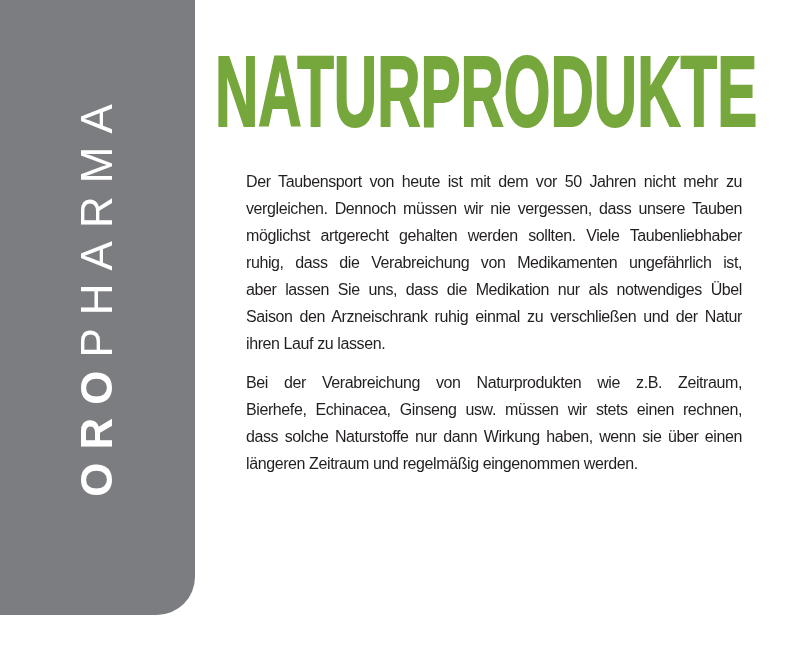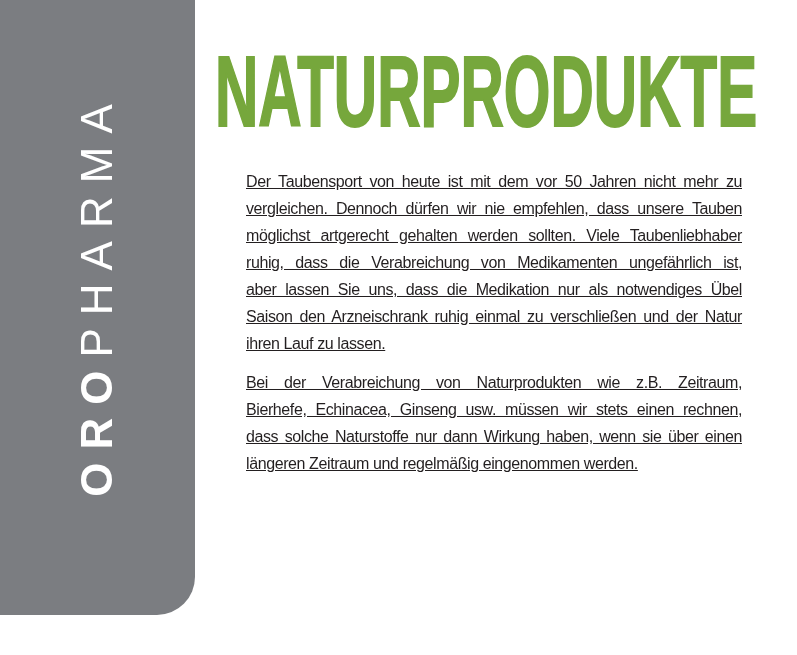--- a/index.html
+++ b/index.html
@@ -51,21 +51,21 @@
   .bodytext {
     position: absolute;
     left: 246px;
     top: 168px;
     width: 500px;
     color: #231f20;
     font-size: 16px;
     line-height: 27px;
     letter-spacing: -0.4px;
   }
-  .para { margin: 0 4px 12px 0; text-decoration: underline; }
+  .para { margin: 0 4px 12px 0; }
   .line {
     text-align: justify;
     text-align-last: justify;
   }
   .line.last-line {
     text-align: justify;
     text-align-last: left;
   }
 </style>
 </head>
@@ -78,21 +78,21 @@
       <span class="bold">ORO</span><span class="light">PHARMA</span>
     </div>
   </div>
 
   <h1 class="title">NATURPRODUKTE</h1>
 
   <div class="bodytext">
 
     <div class="para">
       <div class="line">Der Taubensport von heute ist mit dem vor 50 Jahren nicht mehr zu</div>
-      <div class="line">vergleichen. Dennoch dürfen wir nie empfehlen, dass unsere Tauben</div>
+      <div class="line">vergleichen. Dennoch müssen wir nie vergessen, dass unsere Tauben</div>
       <div class="line">möglichst artgerecht gehalten werden sollten. Viele Taubenliebhaber</div>
       <div class="line">ruhig, dass die Verabreichung von Medikamenten ungefährlich ist,</div>
       <div class="line">aber lassen Sie uns, dass die Medikation nur als notwendiges Übel</div>
       <div class="line">Saison den Arzneischrank ruhig einmal zu verschließen und der Natur</div>
       <div class="line last-line">ihren Lauf zu lassen.</div>
     </div>
 
     <div class="para">
       <div class="line">Bei der Verabreichung von Naturprodukten wie z.B. Zeitraum,</div>
       <div class="line">Bierhefe, Echinacea, Ginseng usw. müssen wir stets einen rechnen,</div>

